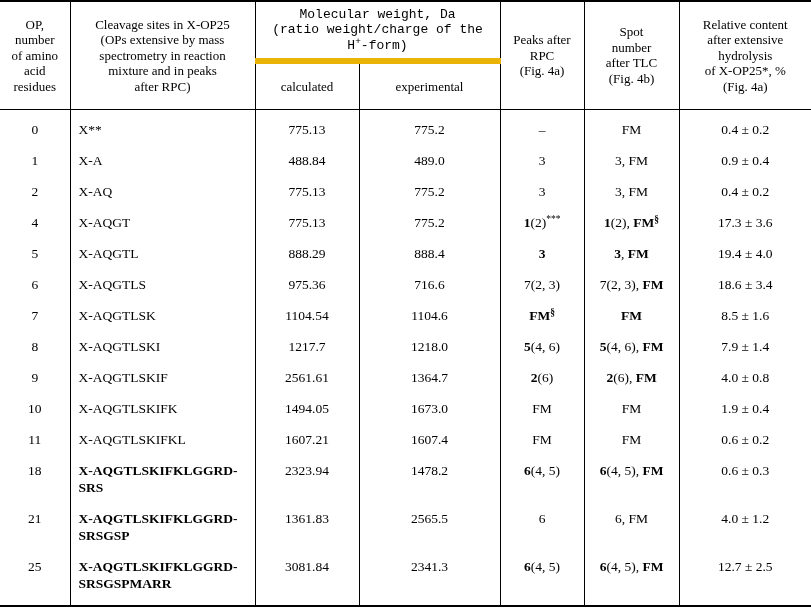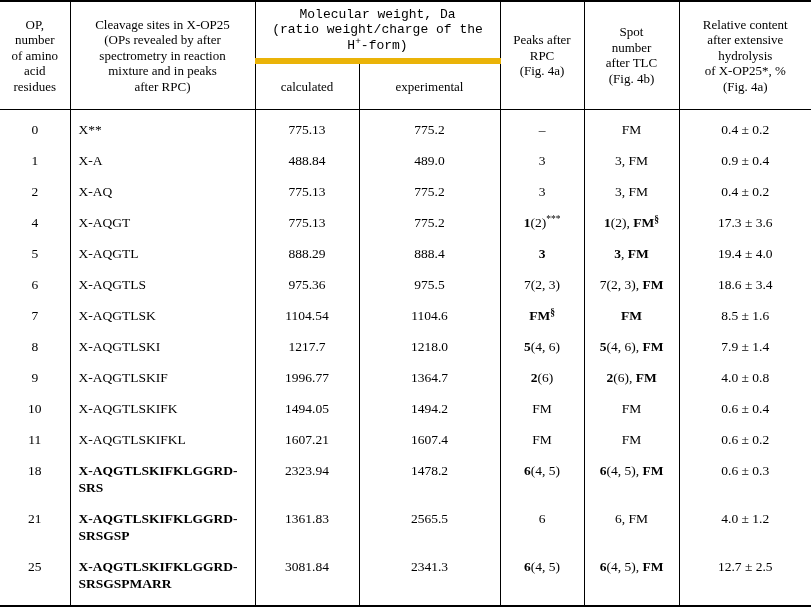--- a/index.html
+++ b/index.html
@@ -74,21 +74,21 @@
     <col style="width:132px">
   </colgroup>
   <thead>
     <tr class="h1">
       <th rowspan="2">OP,
 number
 of amino
 acid
 residues</th>
       <th rowspan="2">Cleavage sites in X-OP25
-(OPs revealed by after
+(OPs extensive by mass
 spectrometry in reaction
 mixture and in peaks
 after RPC)</th>
       <th colspan="2" class="mw"><span>Molecular weight, Da</span><br><span>(ratio weight/charge of the H</span><sup>+</sup><span>-form)</span></th>
       <th rowspan="2">Peaks after
 RPC
 (Fig. 4a)</th>
       <th rowspan="2">Spot
 number
 after TLC
@@ -147,21 +147,21 @@
         <td>888.29</td>
         <td>888.4</td>
         <td><span class="b">3</span></td>
         <td><span class="b">3</span><span>, </span><span class="b">FM</span></td>
         <td>19.4 ± 4.0</td>
       </tr>
       <tr>
         <td>6</td>
         <td class="site">X-AQGTLS</td>
         <td>975.36</td>
-        <td>975.5</td>
+        <td>716.6</td>
         <td>7(2, 3)</td>
         <td><span>7(2, 3), </span><span class="b">FM</span></td>
         <td>18.6 ± 3.4</td>
       </tr>
       <tr>
         <td>7</td>
         <td class="site">X-AQGTLSK</td>
         <td>1104.54</td>
         <td>1104.6</td>
         <td><span class="b">FM</span><sup class="b">§</sup></td>
@@ -173,34 +173,34 @@
         <td class="site">X-AQGTLSKI</td>
         <td>1217.7</td>
         <td>1218.0</td>
         <td><span class="b">5</span><span>(4, 6)</span></td>
         <td><span class="b">5</span><span>(4, 6), </span><span class="b">FM</span></td>
         <td>7.9 ± 1.4</td>
       </tr>
       <tr>
         <td>9</td>
         <td class="site">X-AQGTLSKIF</td>
-        <td>1996.77</td>
+        <td>2561.61</td>
         <td>1364.7</td>
         <td><span class="b">2</span><span>(6)</span></td>
         <td><span class="b">2</span><span>(6), </span><span class="b">FM</span></td>
         <td>4.0 ± 0.8</td>
       </tr>
       <tr>
         <td>10</td>
         <td class="site">X-AQGTLSKIFK</td>
         <td>1494.05</td>
-        <td>1494.2</td>
-        <td>FM</td>
-        <td>FM</td>
-        <td>0.6 ± 0.4</td>
+        <td>1673.0</td>
+        <td>FM</td>
+        <td>FM</td>
+        <td>1.9 ± 0.4</td>
       </tr>
       <tr>
         <td>11</td>
         <td class="site">X-AQGTLSKIFKL</td>
         <td>1607.21</td>
         <td>1607.4</td>
         <td>FM</td>
         <td>FM</td>
         <td>0.6 ± 0.2</td>
       </tr>

